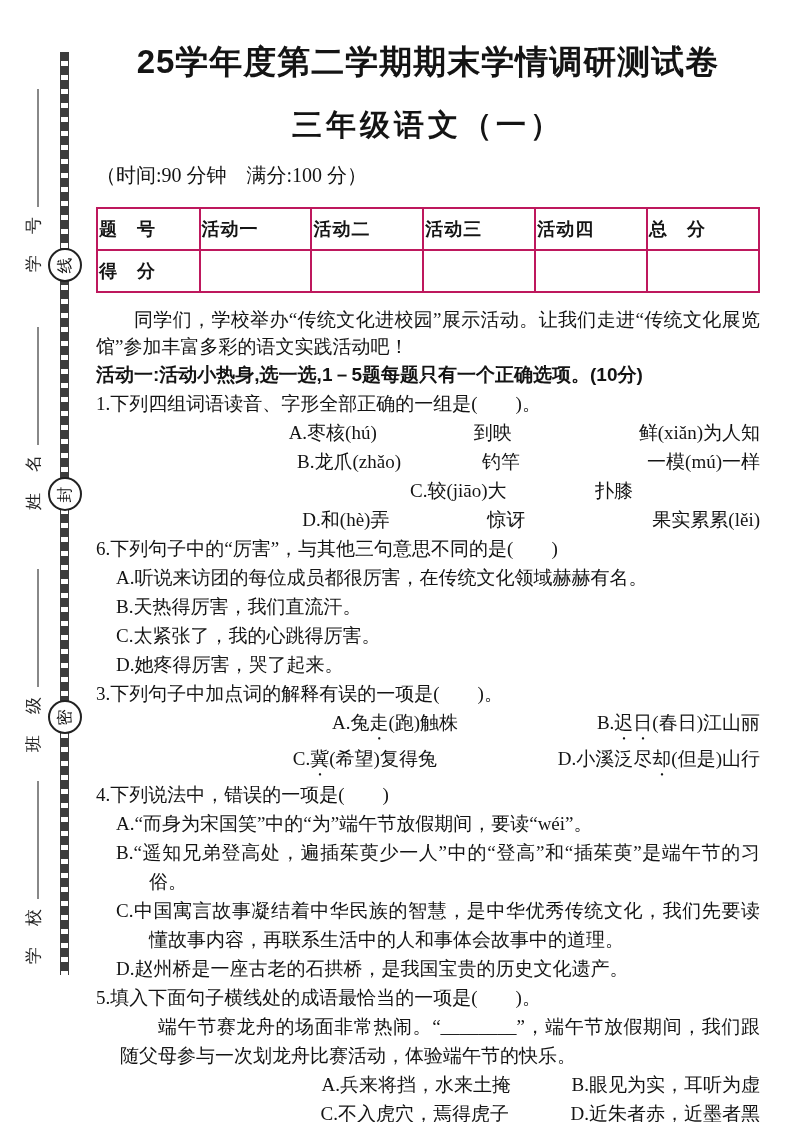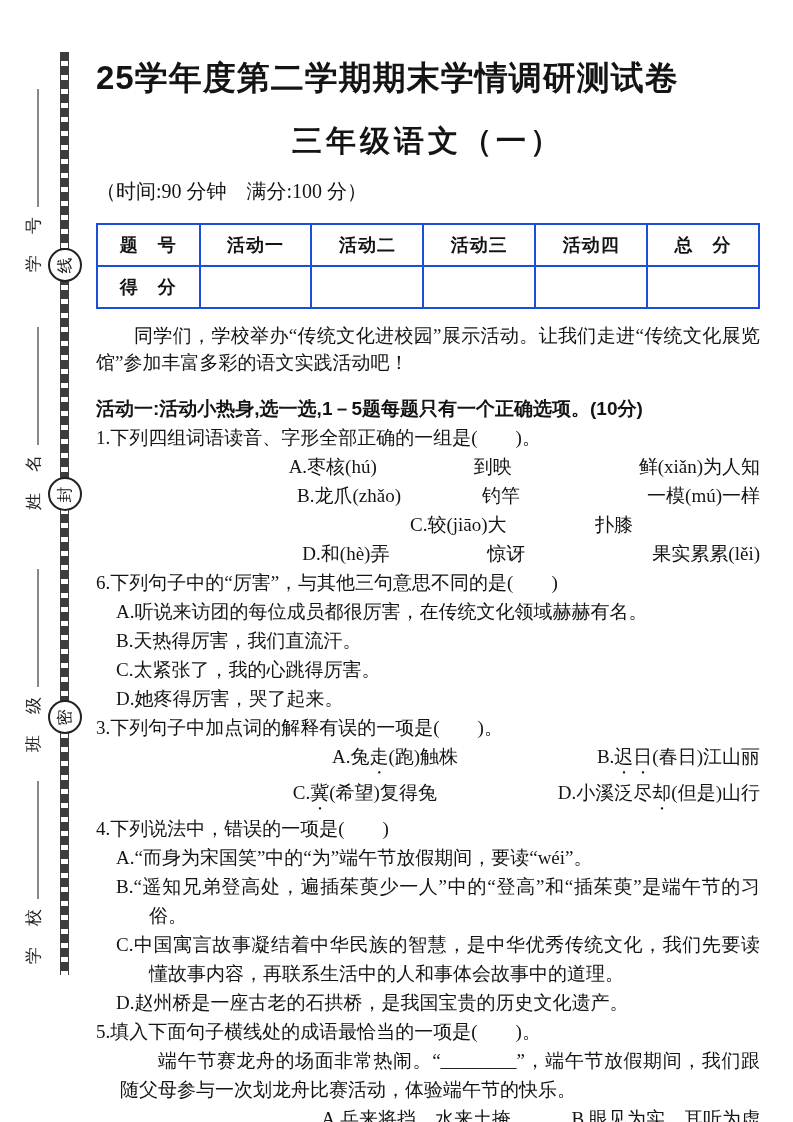--- a/index.html
+++ b/index.html
@@ -26,42 +26,42 @@
     position:absolute;left:48px;width:30px;height:30px;border:2px solid #222;
     border-radius:50%;background:#fff;z-index:3;
     display:flex;align-items:center;justify-content:center;
     font-size:16px;color:#111;
   }
   .seal-char span{transform:rotate(-90deg);}
   
   .page-main{position:absolute;left:96px;top:40px;width:664px;}
   .title{
     font-family:"Liberation Sans","DejaVu Sans",sans-serif;
-    font-weight:bold;font-size:33px;text-align:left;letter-spacing:1px;margin-top:16px;
+    font-weight:bold;font-size:33px;text-align:center;letter-spacing:1px;
   }
   .subtitle{
     font-weight:bold;font-size:30px;text-align:center;margin-top:20px;letter-spacing:4px;
   }
   .meta{font-size:20px;margin-top:16px;}
   table.score{
     width:100%;border-collapse:collapse;margin-top:18px;table-layout:fixed;
   }
   table.score td{
-    border:2px solid #1d4ed8;height:38px;text-align:center;vertical-align:middle;
+    border:2px solid #be185d;height:38px;vertical-align:middle;
     font-family:"Liberation Sans","DejaVu Sans",sans-serif;
     font-weight:bold;font-size:18px;letter-spacing:1px;
   }
   table.score col.c0{width:15.5%;}
   table.score td.blank-cell{font-weight:normal;}
   .intro{
     margin-top:13px;font-size:19px;line-height:27px;text-indent:2em;text-align:justify;
   }
   .act-heading{
     font-family:"Liberation Sans","DejaVu Sans",sans-serif;
-    font-weight:bold;font-size:19px;line-height:29px;margin-top:18px;
+    font-weight:bold;font-size:19px;line-height:29px;margin-top:0;
   }
   .q{font-size:19px;line-height:29px;}
   .q .stem{}
   .opts{padding-left:20px;}
   .opt-row{display:flex;justify-content:flex-end;}
   .opt-row .c1{width:185px;flex:none;}
   .opt-row .c2{width:165px;flex:none;}
   .opt-row2 .c1{width:265px;flex:none;}
   .opt-row5 .c1{width:250px;flex:none;}
   .opt-line{padding-left:33px;text-indent:-33px;}

